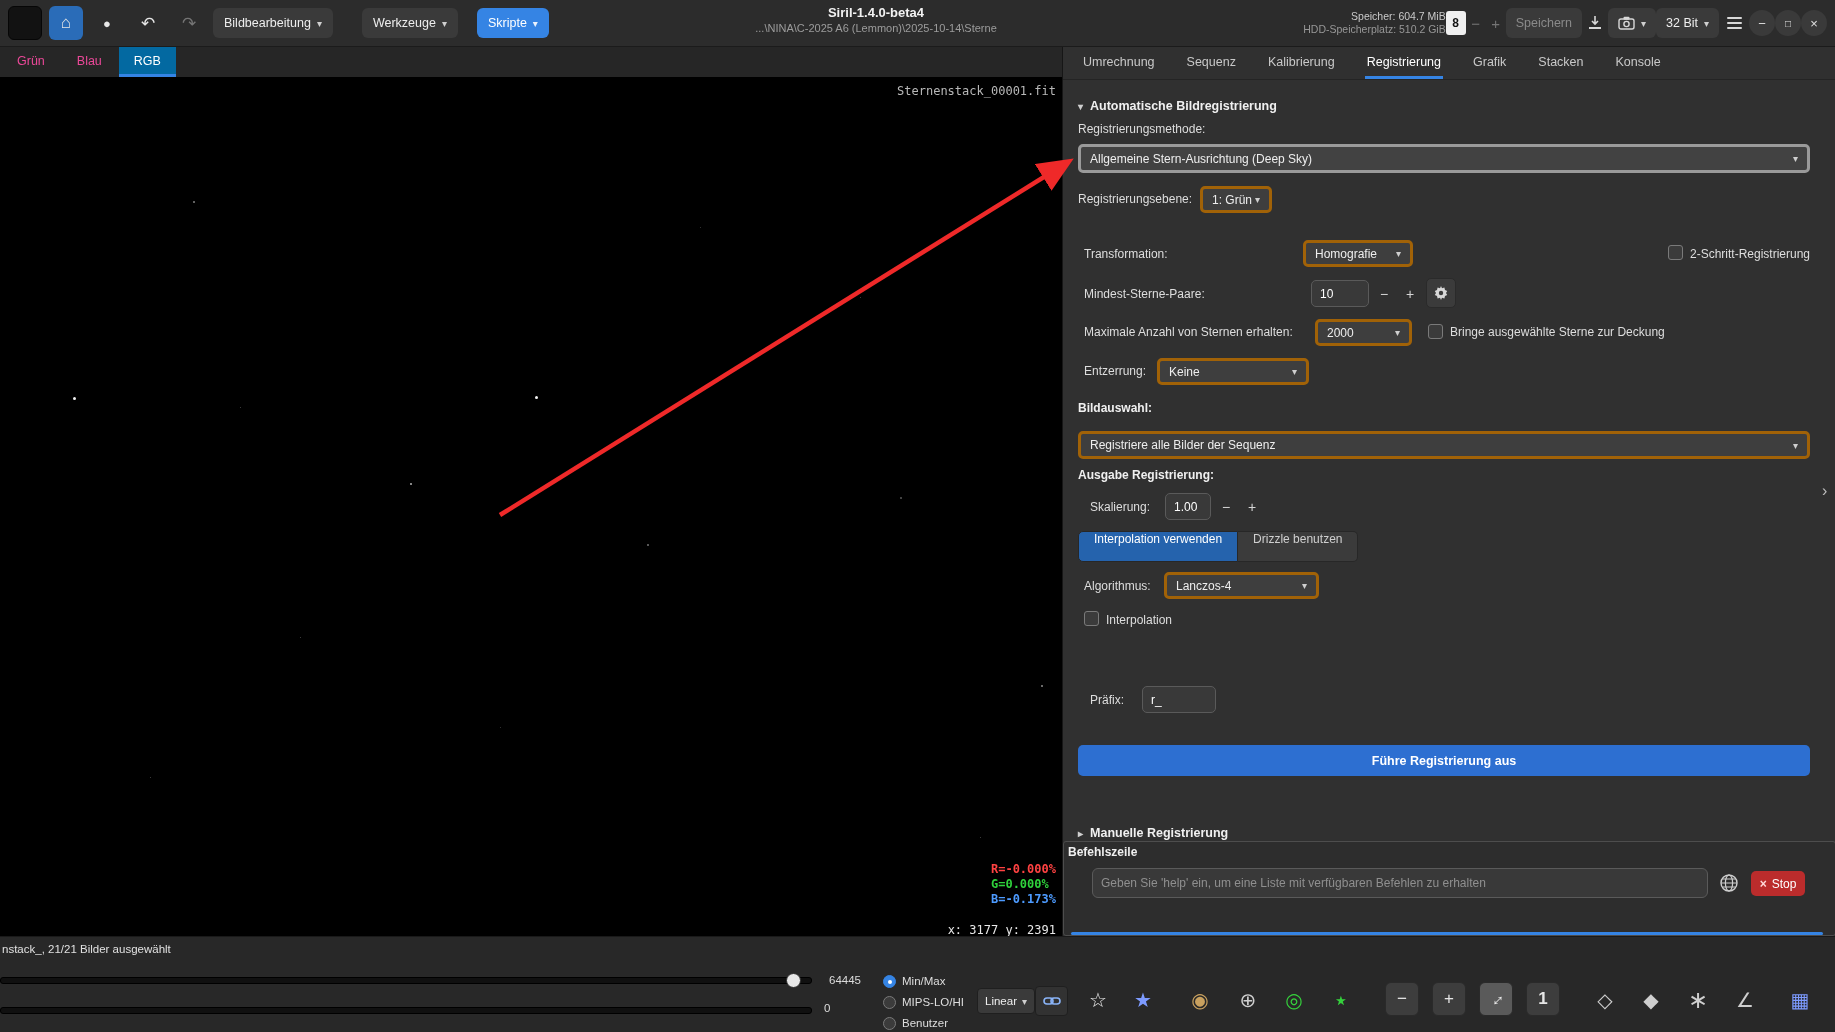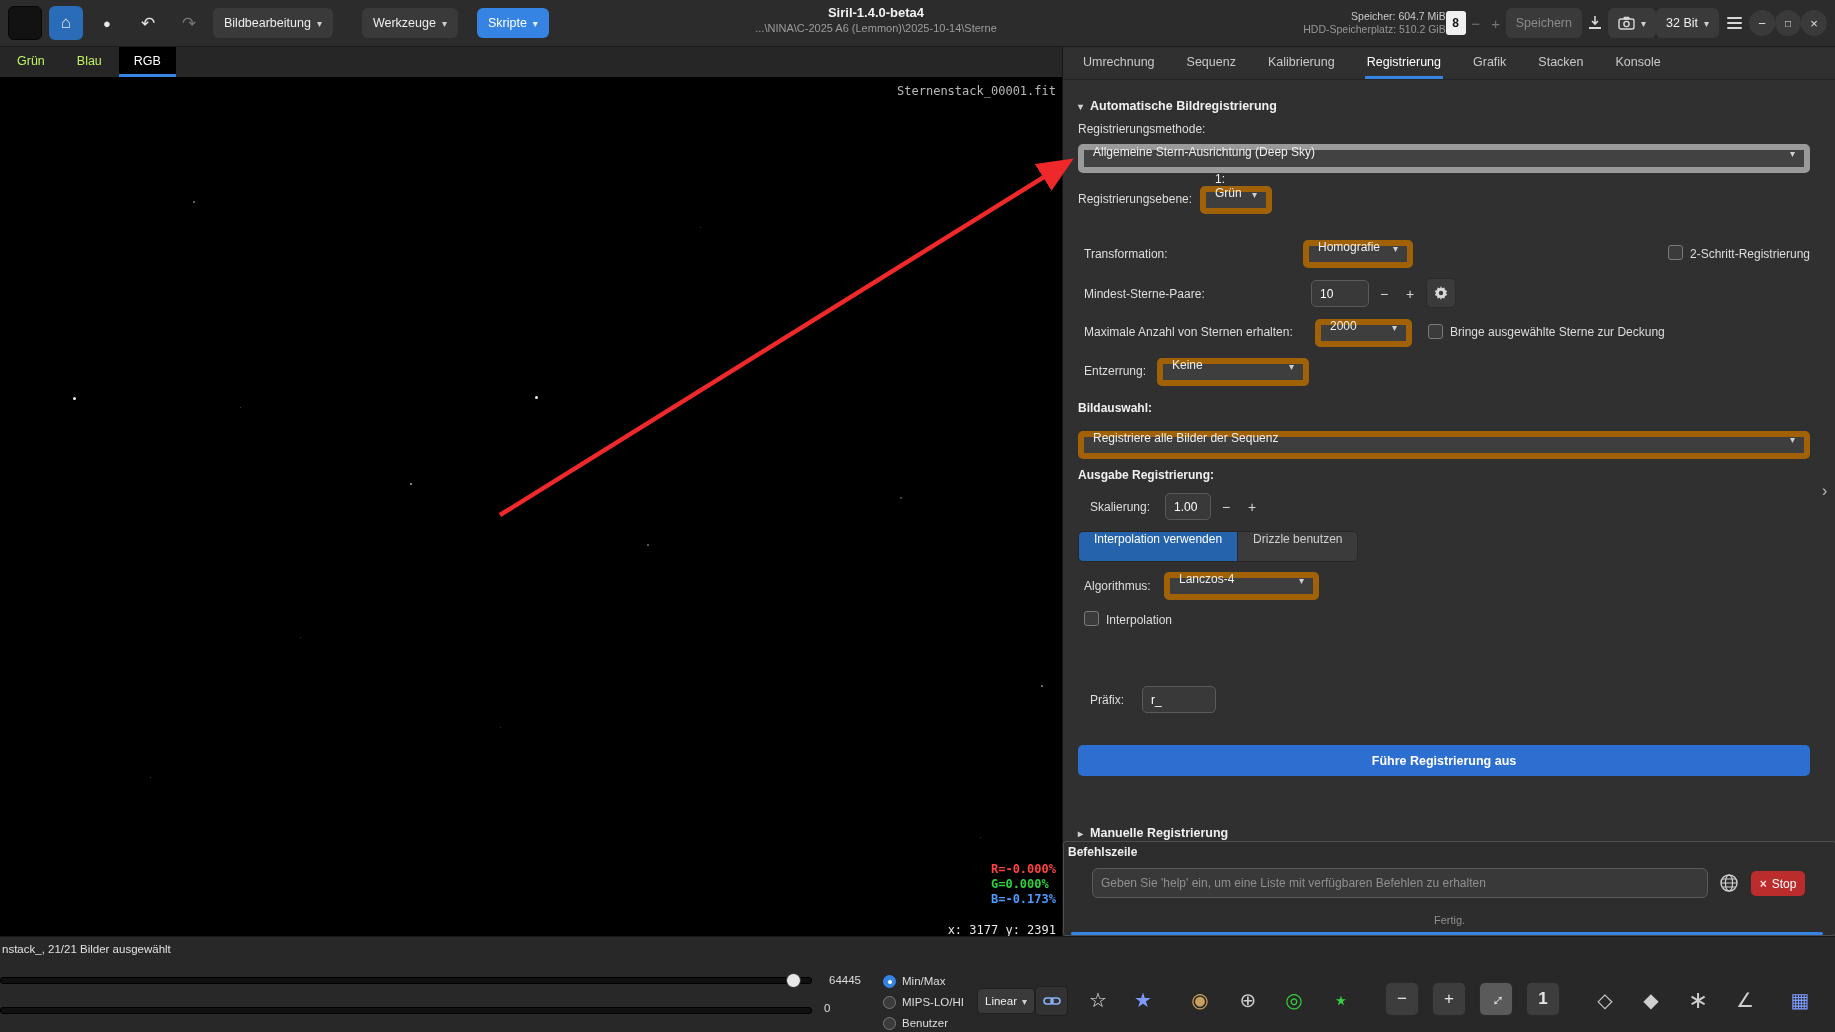--- a/index.html
+++ b/index.html
@@ -38,23 +38,23 @@
     gap:6px; padding:0 10px; font-size:12.5px; color:#eee; }
   .tb-boxbtn.dimtext { color:#8a8a8a; }
   .winctl { width:26px; height:26px; border-radius:50%; background:#3a3a3a; display:flex;
     align-items:center; justify-content:center; font-size:13px; color:#e0e0e0; }
   .burger { display:flex; flex-direction:column; gap:3px; }
   .burger span { display:block; width:15px; height:2px; background:#d8d8d8; border-radius:1px; }
 
   
   .viewtabs { position:absolute; left:0; top:47px; width:1062px; height:30px; background:#262626;
     display:flex; align-items:stretch; padding-left:2px; gap:2px; }
-  .vtab { display:flex; align-items:center; padding:0 15px; font-size:12.5px; color:#bef264;
+  .vtab { display:flex; align-items:center; padding:0 15px; font-size:12.5px; color:#ec4899;
     border-bottom:3px solid transparent; }
-  .vtab.active { background:#000000; color:#fff; border-bottom:3px solid #3584e4; }
+  .vtab.active { background:#0369a1; color:#fff; border-bottom:3px solid #3584e4; }
 
   
   .viewer { position:absolute; left:0; top:77px; width:1062px; height:859px; background:#000; overflow:hidden; }
   .filename { position:absolute; right:6px; top:7px; font-family:"DejaVu Sans Mono", monospace;
     font-size:12px; color:#b8b8b8; }
   .star { position:absolute; background:#fff; border-radius:50%; }
   .readout { position:absolute; right:6px; top:785px; text-align:left;
     font-family:"DejaVu Sans Mono", monospace; font-size:12px; font-weight:bold; line-height:15px; }
   .readout .r { color:#ff4242; }
   .readout .g { color:#2fd23c; }
@@ -69,22 +69,22 @@
     align-items:stretch; padding-left:18px; gap:28px; border-bottom:1px solid #242424; }
   .ptab { display:flex; align-items:center; font-size:12.5px; color:#c9c9c9; padding:0 2px;
     border-bottom:3px solid transparent; }
   .ptab.active { color:#fff; border-bottom:3px solid #3584e4; }
 
   .plabel { position:absolute; font-size:12px; color:#dedede; white-space:nowrap; }
   .plabel.bold { font-weight:bold; color:#f0f0f0; }
   .expander { position:absolute; font-size:12.5px; font-weight:bold; color:#f0f0f0; display:flex; gap:7px; align-items:center; }
   .exp-arrow { font-size:10px; color:#cfcfcf; }
 
-  .combo { position:absolute; background:#3e3e3e; border:6px solid #a16207; border-radius:5px;
-    display:flex; align-items:flex-end; justify-content:space-between; padding:8px 9px; color:#eee;
+  .combo { position:absolute; background:#3e3e3e; border:3px solid #a16207; border-radius:5px;
+    display:flex; align-items:center; justify-content:space-between; padding:8px 9px; color:#eee;
     font-size:12px; height:27px; }
   .combo.focus { border-color:#9a9a9a; background:#424242; }
   .entry { position:absolute; background:#393939; border:1px solid #5a5a5a; border-radius:5px;
     color:#fff; font-size:12px; height:27px; padding:0 8px;
     font-family:"Liberation Sans", sans-serif; }
   input.entry { outline:none; }
   input.entry::placeholder { color:#8f8f8f; }
   .flatbtn { position:absolute; width:22px; height:27px; display:flex; align-items:center;
     justify-content:center; color:#d6d6d6; font-size:14px; }
   .sqbtn { position:absolute; width:30px; height:30px; background:#3b3b3b; border:1px solid #2a2a2a;
@@ -407,21 +407,20 @@
       <svg width="20" height="20" viewBox="0 0 20 20">
         <circle cx="10" cy="10" r="8" fill="none" stroke="#cfcfcf" stroke-width="1.4"></circle>
         <ellipse cx="10" cy="10" rx="3.6" ry="8" fill="none" stroke="#cfcfcf" stroke-width="1.2"></ellipse>
         <path d="M2 10h16M3.4 6h13.2M3.4 14h13.2" stroke="#cfcfcf" stroke-width="1.1" fill="none"></path>
       </svg>
     </div>
     <div class="stopbtn">
       <span class="x">×</span>
       <span>Stop</span>
     </div>
-    <div class="cmd-status">Fertig.</div>
     <div class="progress"></div>
   </div>
 </div>
 
 <div class="panel-collapse">
   <span>›</span>
 </div>
 
 <div class="bottombar">
   <div class="statustext">nstack_, 21/21 Bilder ausgewählt</div>

